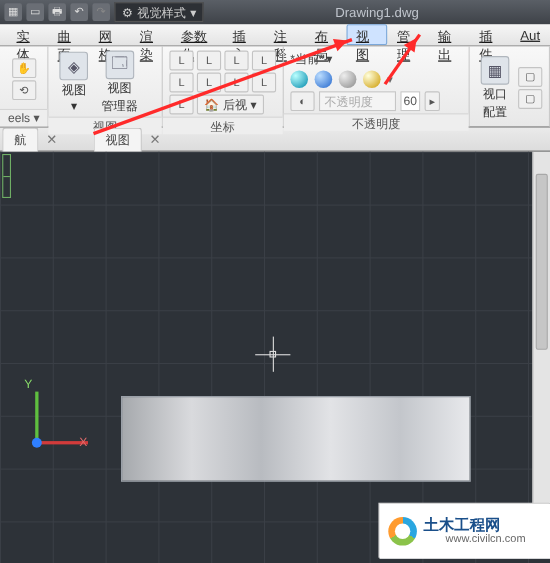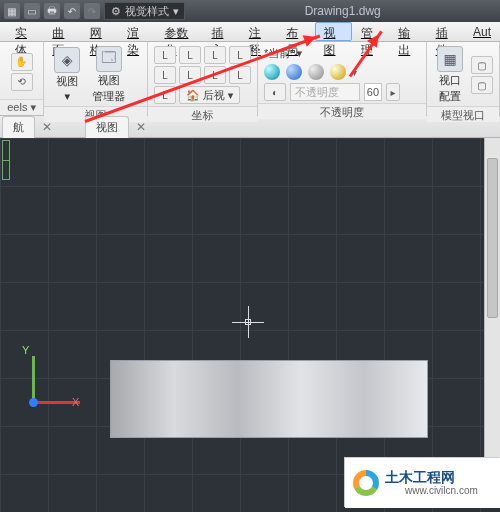--- a/index.html
+++ b/index.html
@@ -197,21 +197,20 @@
       <div class="big-btn">
         <div class="ico">▦</div>
         <span>视口</span>
         <span>配置</span>
       </div>
       <div class="col-stack">
         <div class="sm-btn">▢</div>
         <div class="sm-btn">▢</div>
       </div>
     </div>
-    <div class="panel-title">模型视口</div>
   </div>
 </div>
 
 <div class="dock-tabs">
   <div class="tab">航</div>
   <div class="x">✕</div>
   <div style="width:28px"></div>
   <div class="tab">视图</div>
   <div class="x">✕</div>
 </div>

